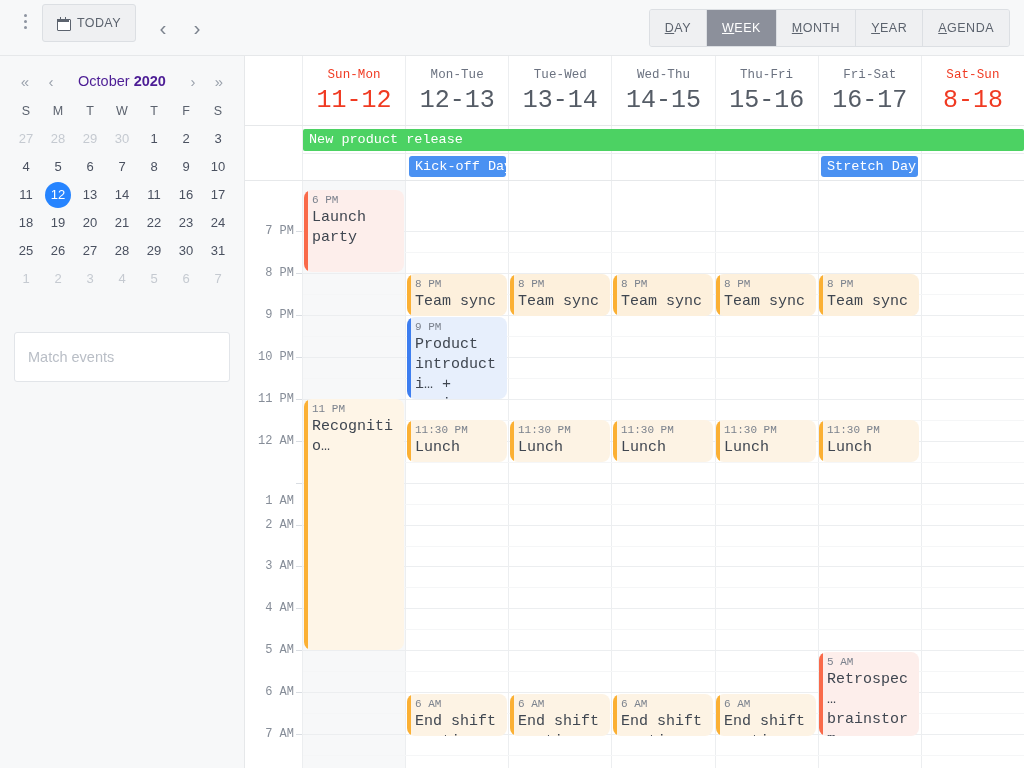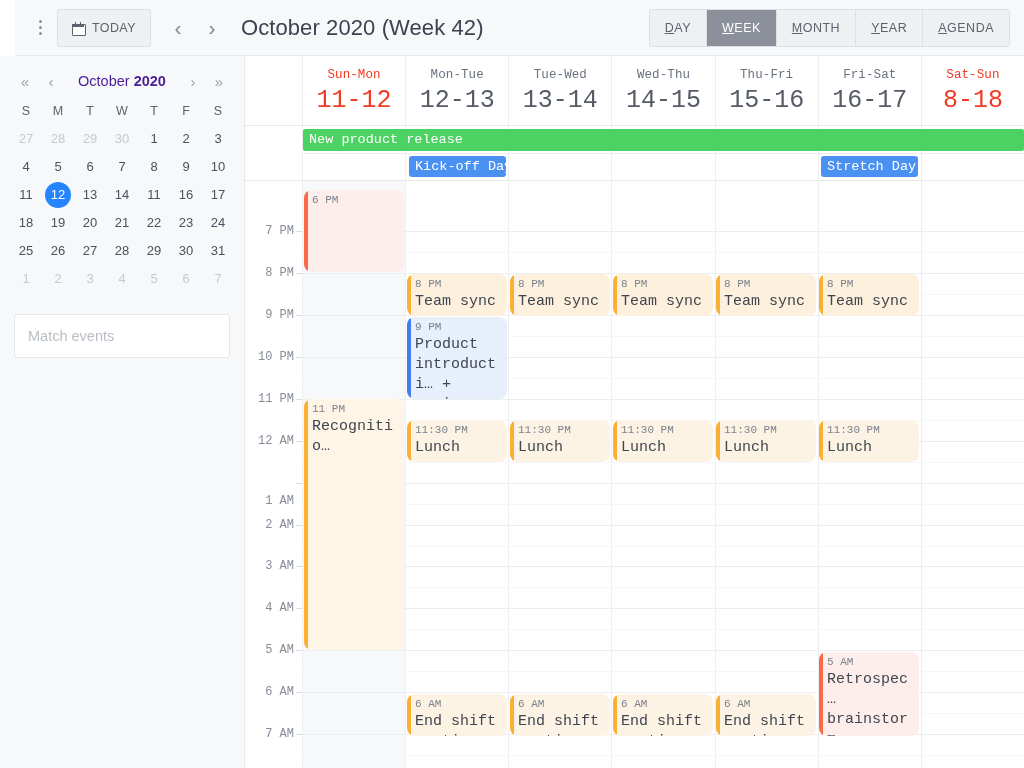--- a/index.html
+++ b/index.html
@@ -10,24 +10,23 @@
     overflow: hidden;
     color: #4a4a55;
   }
   #app { width: 1024px; height: 768px; display: flex; flex-direction: column; }
 
   
   .toolbar {
     height: 56px; min-height: 56px;
     background: #f7f8f9;
     border-bottom: 1px solid #e6e8ea;
-    display: flex; align-items: center;
-    padding: 16px 14px;
+    display: flex; 
+    padding: 4px 14px;
     position: relative;
-    margin-left: 15px;
   }
   .kebab {
     width: 22px; height: 34px;
     display: flex; flex-direction: column; align-items: center; justify-content: center;
     gap: 3px; cursor: pointer; margin-right: 6px;
   }
   .kebab i { width: 3px; height: 3px; border-radius: 50%; background: #8d94a0; display: block; }
   .today-btn {
     height: 38px; padding: 0 14px;
     background: #eff0f2; border: 1px solid #dcdfe3; border-radius: 3px;
@@ -98,23 +97,23 @@
     text-align: center; font-size: 13px; color: #4a5160;
     height: 26px; line-height: 26px; cursor: pointer; position: relative;
   }
   .mini-day.muted { color: #c5cad1; }
   .mini-day.sel span {
     display: inline-block; width: 26px; height: 26px; line-height: 26px;
     border-radius: 50%; background: #2684ff; color: #ffffff;
   }
   .search-wrap { padding: 22px 14px 0 14px; }
   .search-input {
-    width: 100%; height: 44px; border: 1px solid #e2e5e9; border-radius: 3px;
+    width: 100%; height: 50px; border: 1px solid #e2e5e9; border-radius: 3px;
     background: #ffffff; padding: 0 13px; font-size: 14.5px;
-    color: #4a5160; font-family: "Liberation Sans", sans-serif; outline: none;
+    color: #4a5160; font-family: "Liberation Sans", sans-serif; outline: none; margin-top: 18px;
   }
   .search-input::placeholder { color: #b9bec6; }
   .filters { padding: 16px 14px 0 16px; display: flex; flex-direction: column; gap: 13px; }
   .filter-row { display: flex; align-items: center; gap: 12px; cursor: pointer; }
   .cbx {
     width: 22px; height: 22px; min-width: 22px; border-radius: 3px;
     display: flex; align-items: center; justify-content: center;
     color: #fff; font-size: 13px; line-height: 1;
   }
   .cbx svg { display: block; }
@@ -189,21 +188,20 @@
       <span class="cal-glyph">
         <span class="cal-tick l"></span>
           <span class="cal-tick r"></span>
       </span>
       <span>TODAY</span>
     </div>
     <div class="nav-arrows">
       <div class="nav-arrow">‹</div>
       <div class="nav-arrow">›</div>
     </div>
-    <div class="title">October 2020 (Week 42)</div>
     <div class="view-switch" id="view-switch">
         <div class="view-btn"><u>D</u>AY</div>
         <div class="view-btn active"><u>W</u>EEK</div>
         <div class="view-btn"><u>M</u>ONTH</div>
         <div class="view-btn"><u>Y</u>EAR</div>
         <div class="view-btn"><u>A</u>GENDA</div>
       </div>
   </div>
 
   <div class="body">
@@ -403,20 +401,21 @@
               <div class="half-line" style="top: 490px;"></div>
               <div class="hour-line" style="top: 511px;"></div>
               <div class="half-line" style="top: 532px;"></div>
               <div class="hour-line" style="top: 553px;"></div>
               <div class="half-line" style="top: 574px;"></div>
             </div>
           <div id="events">
               <div class="event" style="background: rgb(253, 238, 235); top: 9px; height: 82px; left: calc(0% + 1px); width: calc(14.2857% - 3px);">
                 <div class="ebar" style="background: rgb(249, 106, 74);"></div>
                 <div class="ev-time">6 PM</div>
+                <div class="ev-title">Launch party</div>
               </div>
               <div class="event" style="background: rgb(254, 245, 231); top: 218px; height: 251px; left: calc(0% + 1px); width: calc(14.2857% - 3px);">
                 <div class="ebar" style="background: rgb(251, 176, 52);"></div>
                 <div class="ev-time">11 PM</div>
                 <div class="ev-title">Recognitio…</div>
               </div>
               <div class="event" style="background: rgb(253, 240, 220); top: 93px; height: 42px; left: calc(14.2857% + 1px); width: calc(14.2857% - 3px);">
                 <div class="ebar" style="background: rgb(251, 176, 52);"></div>
                 <div class="ev-time">8 PM</div>
                 <div class="ev-title">Team sync up</div>

